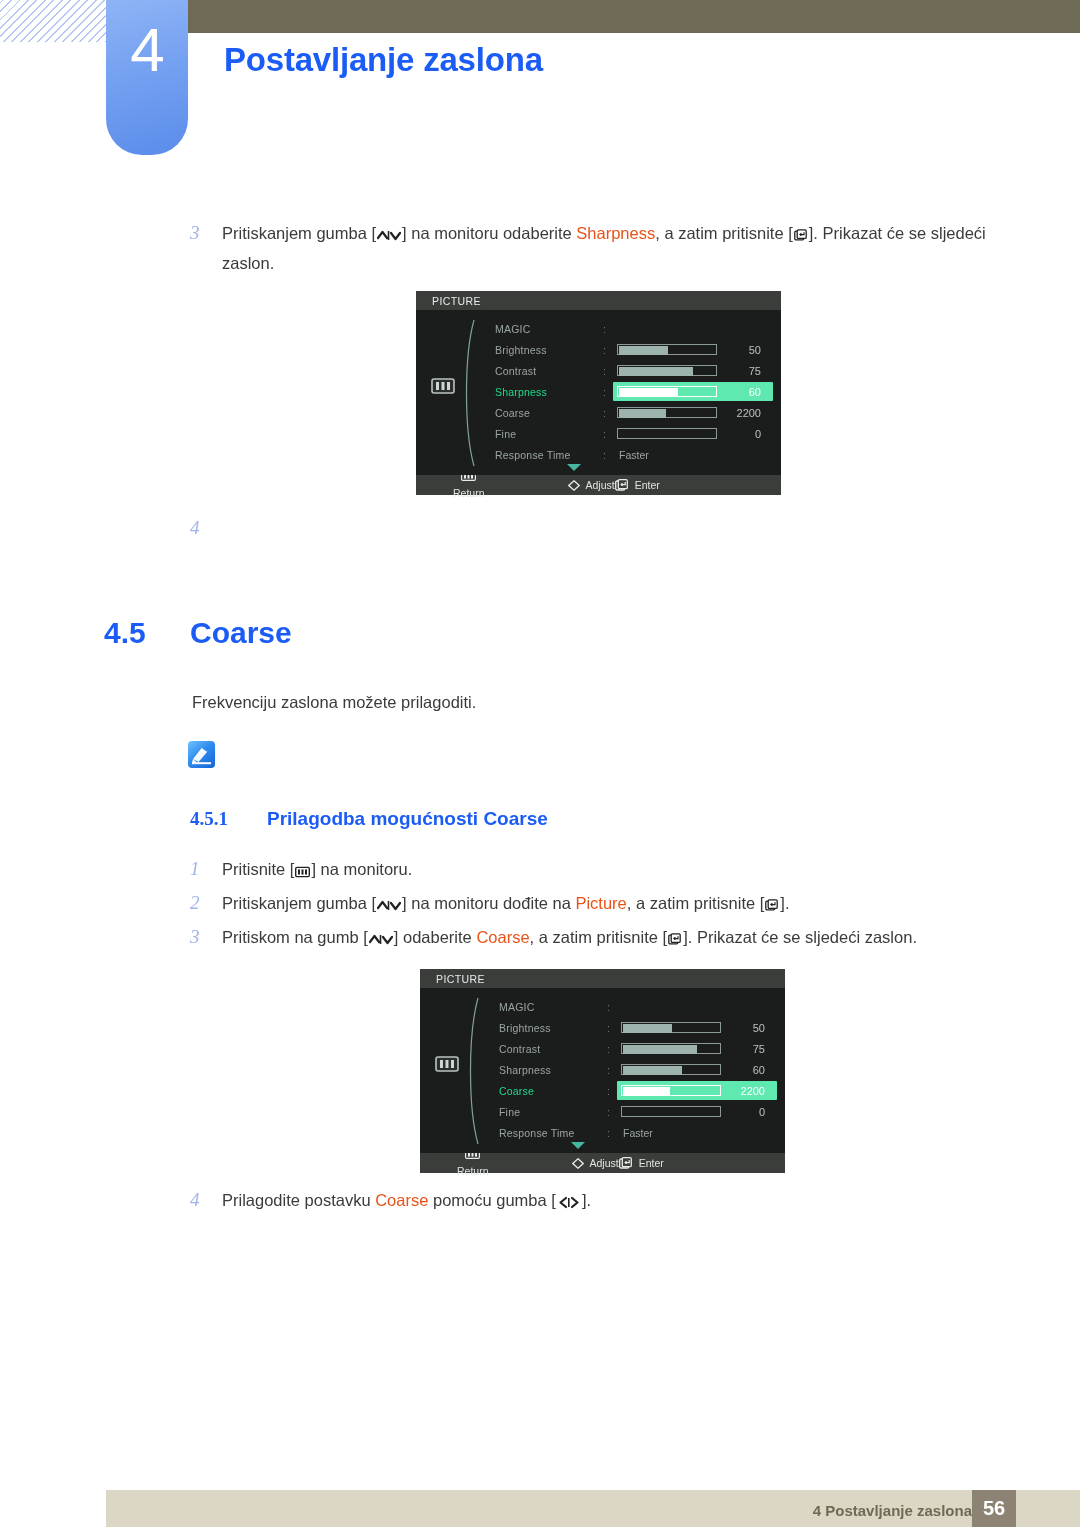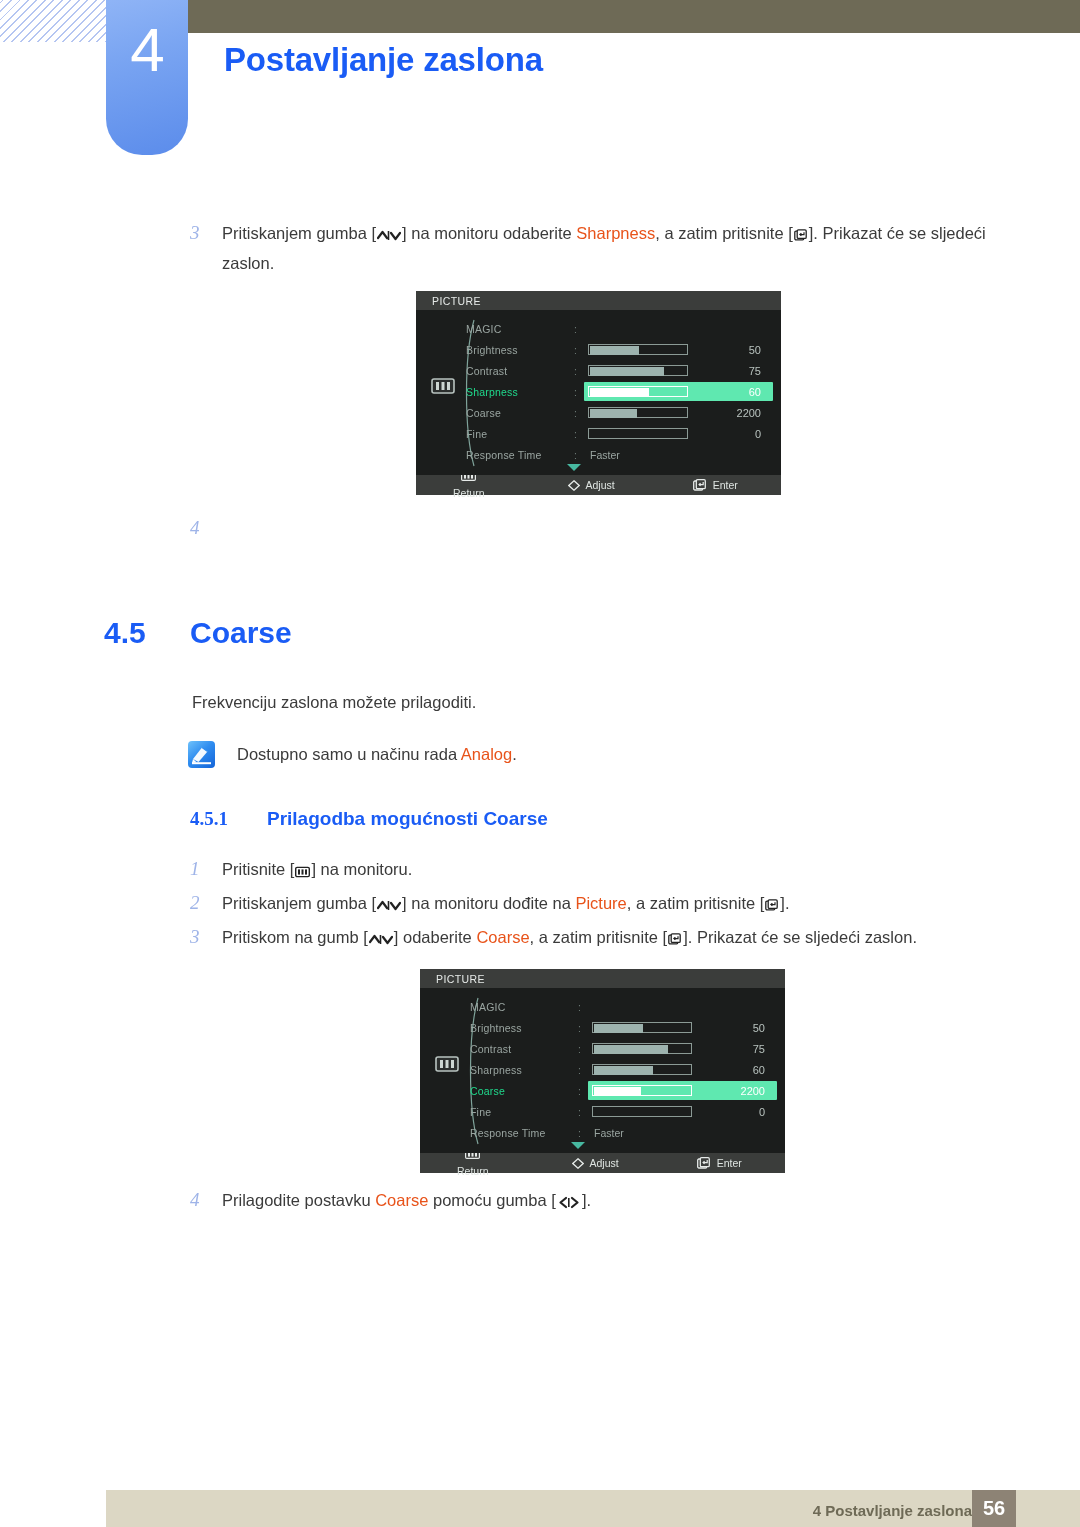--- a/index.html
+++ b/index.html
@@ -169,21 +169,21 @@
     left: 15px; top: 68px;
     width: 24px; height: 16px;
   }
   .osd-curve {
     position: absolute;
     left: 44px; top: 8px;
     width: 18px; height: 150px;
   }
   .osd-rows {
     position: absolute;
-    left: 40px; top: 8px;
+    left: 69px; top: 8px;
     right: 6px;
   }
   .osd-row {
     height: 21px;
     display: flex;
     align-items: center;
     position: relative;
   }
   .osd-label {
     width: 118px;
@@ -265,21 +265,21 @@
     font-size: 10.5px;
     color: #dfe5e2;
   }
   .osd-fitem {
     display: flex;
     align-items: center;
     gap: 6px;
   }
   .osd-fitem.return { margin-left: 37px; flex-direction: column; }
   .osd-fitem.adjust { margin-left: 83px; }
-  .osd-fitem.enter  { margin-left: 78px; }
+  .osd-fitem.enter  { }
 
   
   .footer-bar {
     position: absolute;
     left: 106px; top: 1490px;
     width: 974px; height: 37px;
     background: #dcd7c4;
   }
   .footer-text {
     position: absolute;
@@ -450,23 +450,20 @@
 
 <div class="note" style="left:188px; top:740px; width:640px;">
   <div class="note-icon">
     <svg width="21" height="21" viewBox="0 0 21 21">
       <path d="M2 15 L11 3.5 L16.5 7.5 L7.5 18 Z" fill="#ffffff" opacity="0.95"></path>
       <path d="M2 15 L1 19 L5.5 18.2 Z" fill="#ffffff"></path>
       <path d="M11 3.5 L16.5 7.5" stroke="#2f8df0" stroke-width="1.1"></path>
       <rect x="1" y="18.2" width="19" height="2" fill="#ffffff"></rect>
     </svg>
   </div>
-  <div class="note-text">
-    <span>Dostupno samo u načinu rada </span><span class="orange">Analog</span><span>.</span>
-  </div>
 </div>
 
 <div class="h3 h3-num" style="left:190px; top:806px;">4.5.1</div>
 <div class="h3" style="left:267px; top:806px;">Prilagodba mogućnosti Coarse</div>
 
 <div class="step" style="left:190px; top:854px; width:810px;">
   <div class="step-num">1</div>
   <div class="step-body">
     <span>Pritisnite [</span><span class="key"><svg width="15" height="12" viewBox="0 0 15 12">
           <rect x="0.7" y="1.4" width="13.6" height="9.2" rx="1.4" stroke="#222" stroke-width="1.4" fill="none"></rect>

